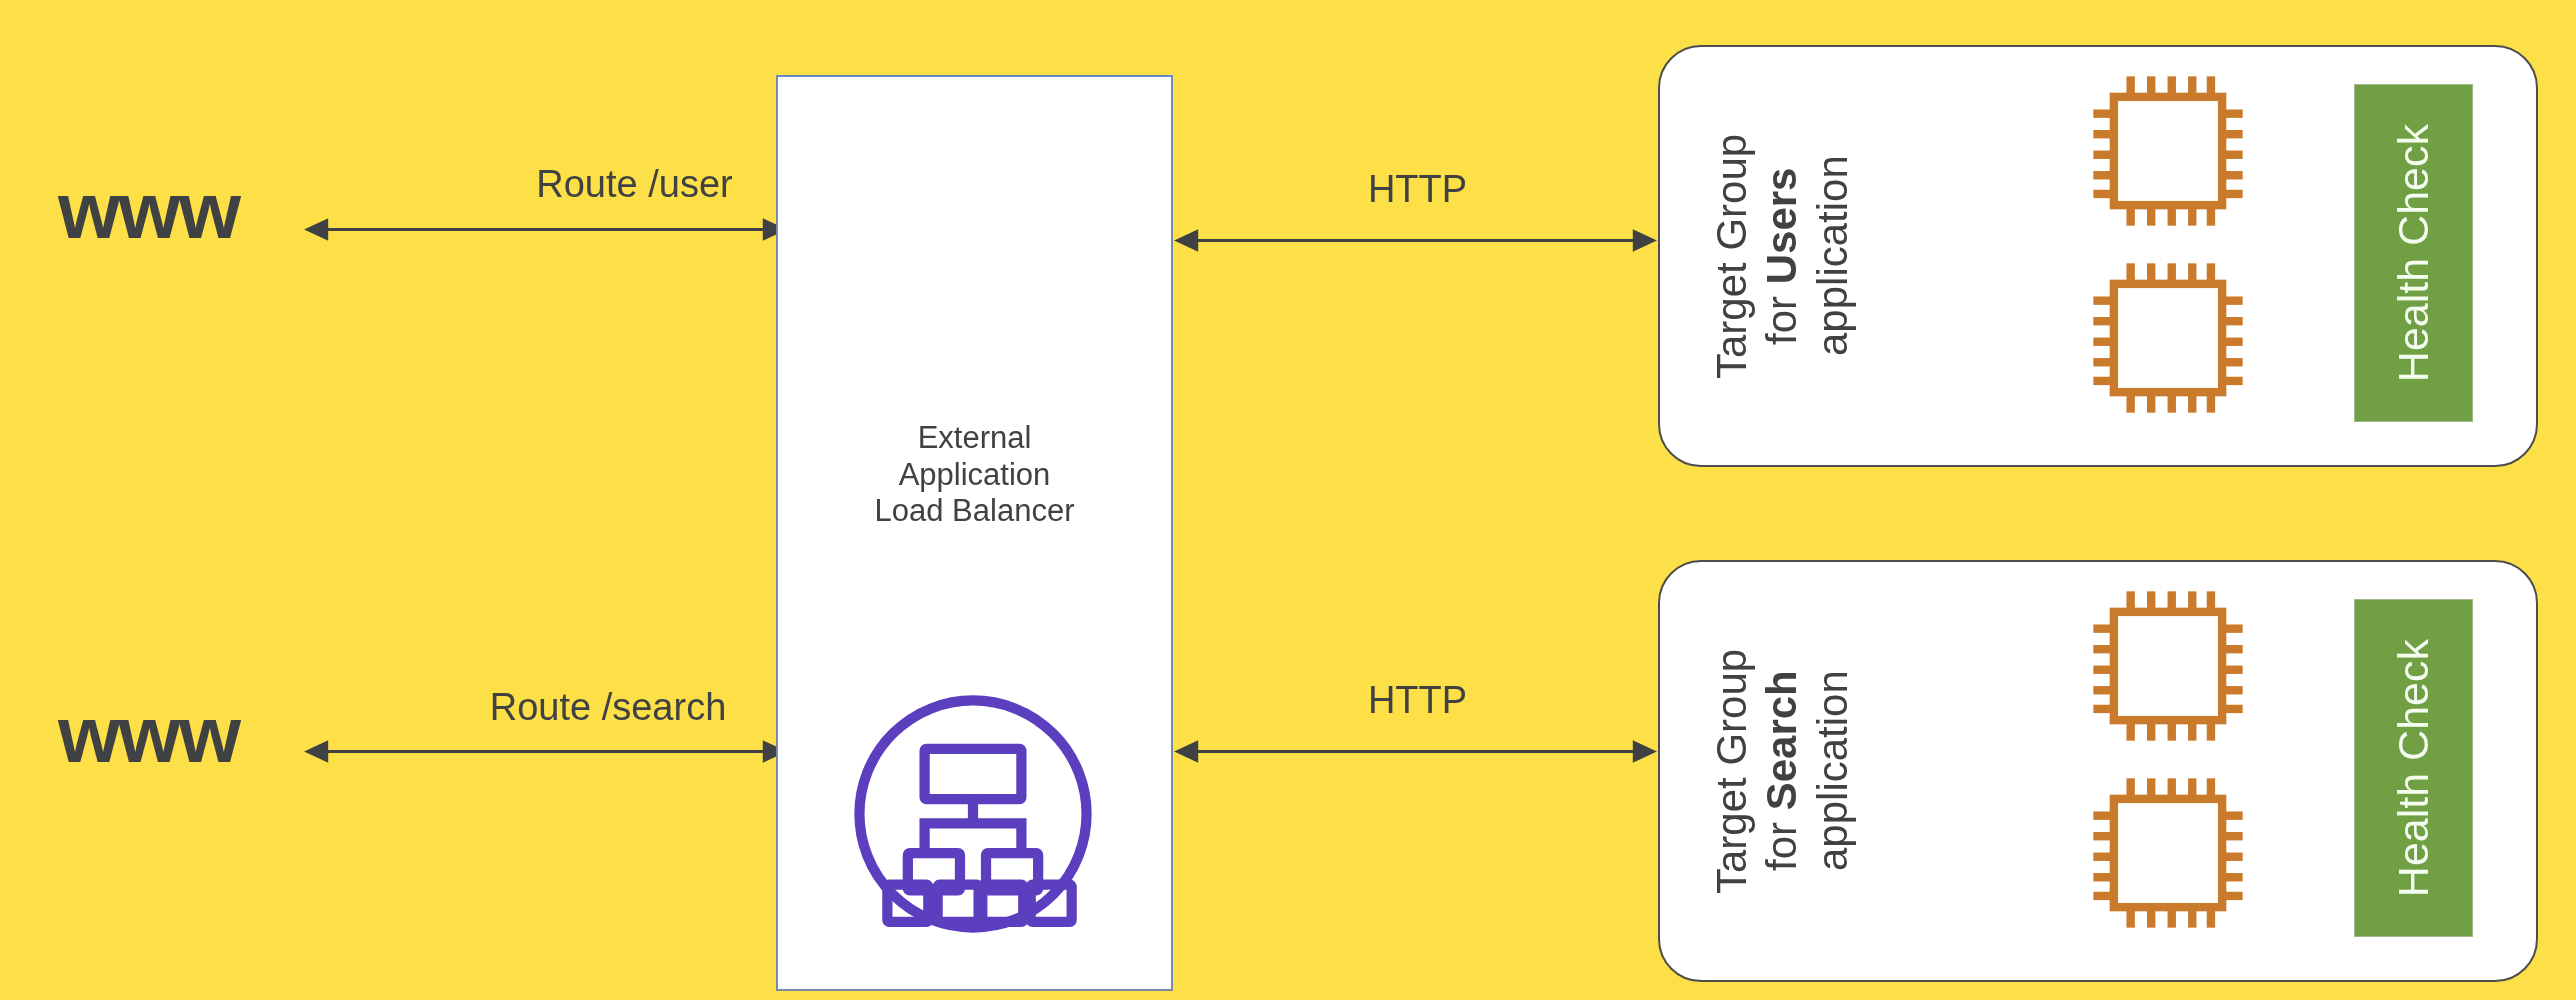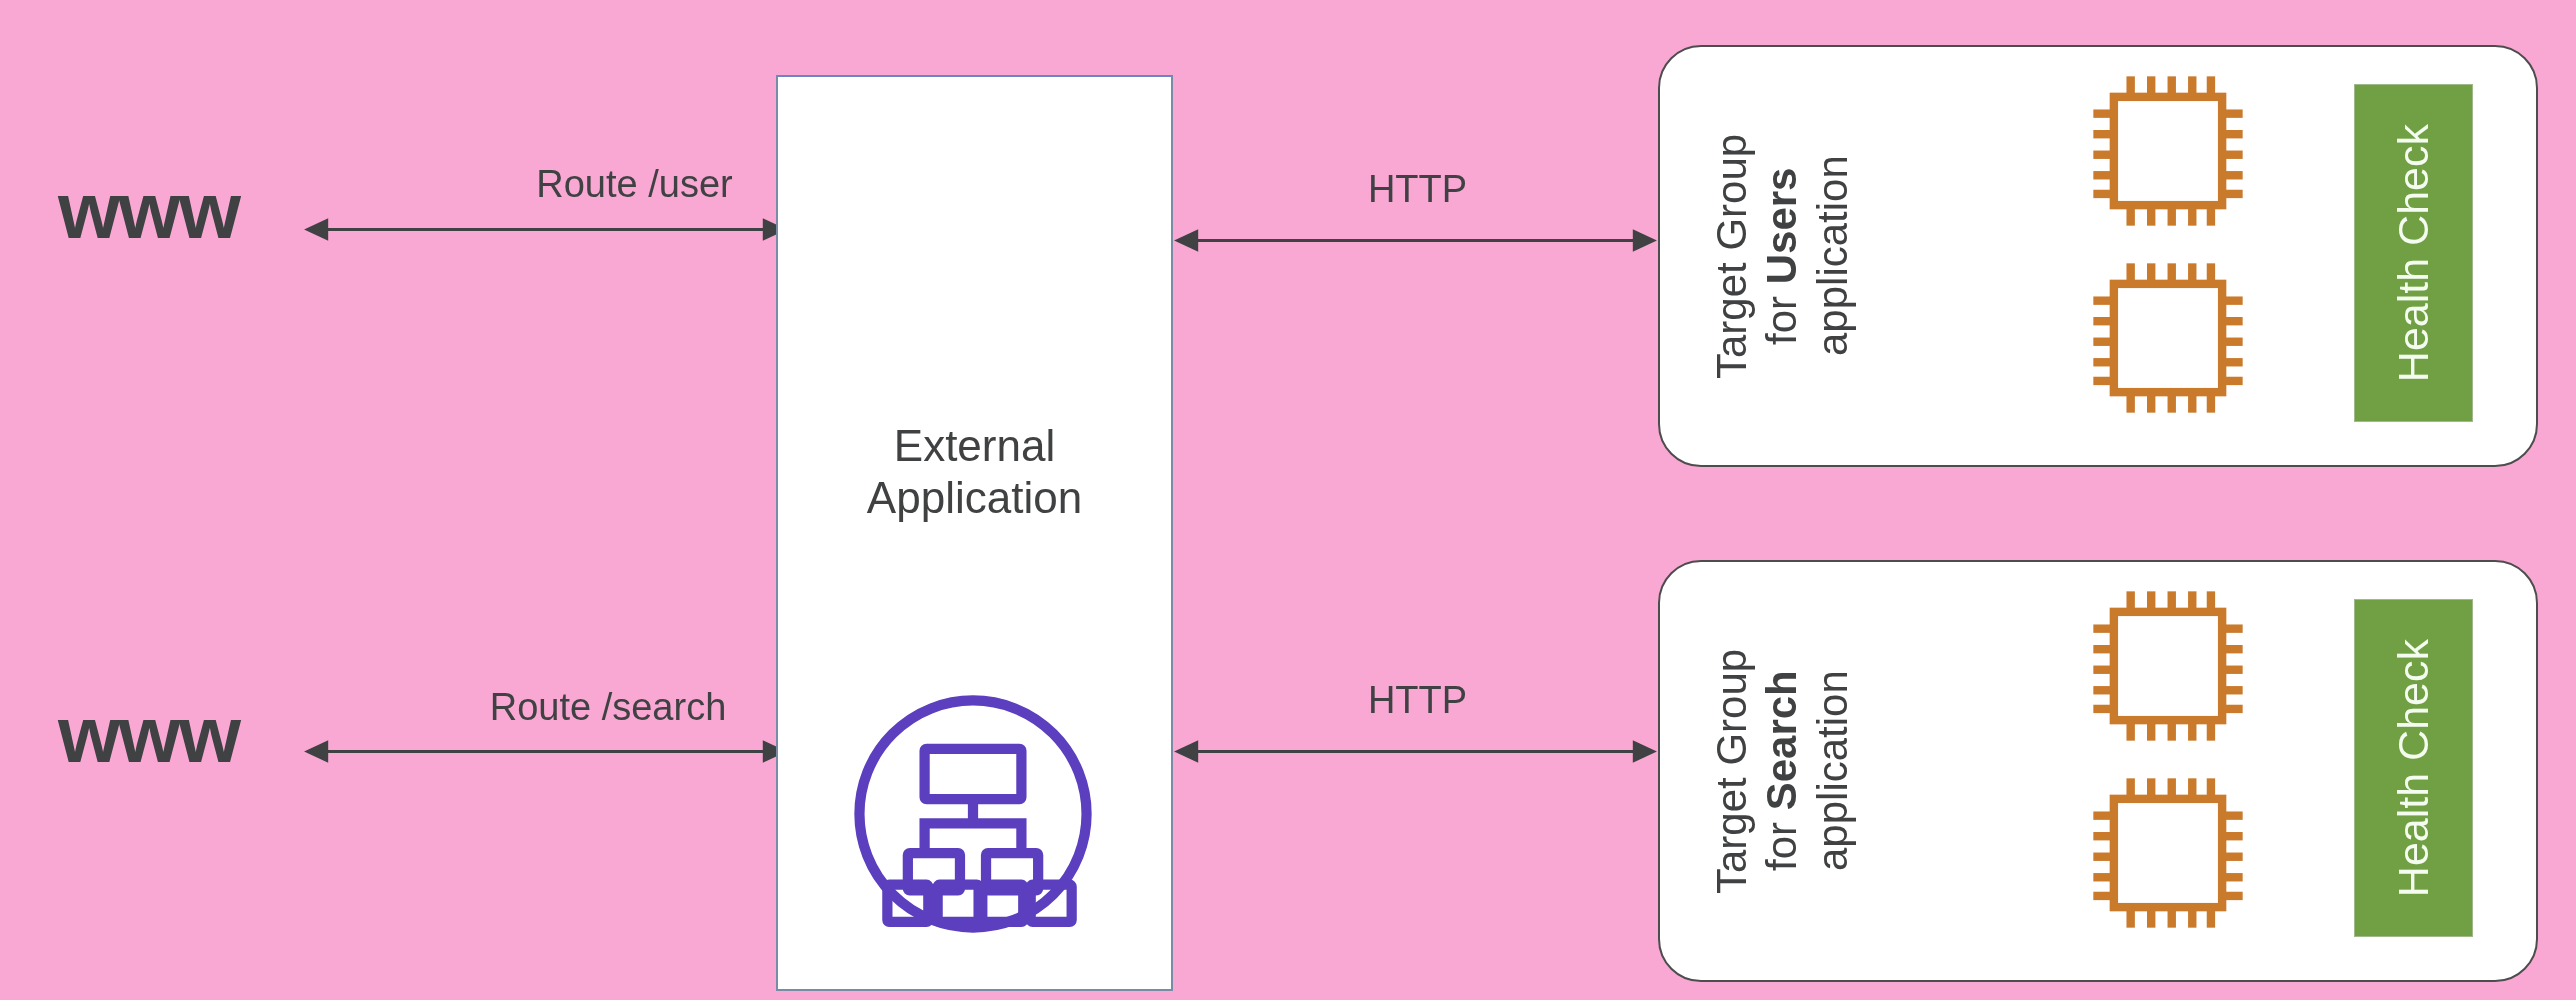--- a/index.html
+++ b/index.html
@@ -4,21 +4,21 @@
 <style>
   html, body {
     margin: 0;
     padding: 0;
     background: #ffffff;
   }
   #canvas {
     position: relative;
     width: 2576px;
     height: 1000px;
-    background: #f9a8d4;
+    background: #fde047;
     font-family: "Liberation Sans", sans-serif;
     overflow: hidden;
   }
 
   
   .www-label {
     position: absolute;
     font-family: "Liberation Sans", sans-serif;
     font-weight: 700;
     font-size: 80px;
@@ -69,21 +69,21 @@
     border-right-color: #7a8ba6;
     border-bottom-color: #7a8ba6;
   }
   .lb-title {
     position: absolute;
     left: 776px;
     top: 420px;
     width: 397px;
     text-align: center;
     font-family: "Liberation Sans", sans-serif;
-    font-size: 44px;
+    font-size: 31px;
     line-height: 1.18;
     color: #3f4142;
     user-select: none;
   }
   .lb-icon-wrap {
     position: absolute;
     left: 852px;
     top: 693px;
     width: 242px;
     height: 242px;
@@ -158,20 +158,21 @@
     <line class="arrow-line" x1="22" y1="21" x2="498" y2="21"></line>
     <polygon class="arrow-head" points="0,21 26,9 26,33"></polygon>
     <polygon class="arrow-head" points="520,21 494,9 494,33"></polygon>
   </svg>
 
   <div class="lb-box"></div>
 
   <div class="lb-title">
     <div>External</div>
     <div>Application</div>
+    <div>Load Balancer</div>
   </div>
 
   <div class="lb-icon-wrap">
     <svg width="242" height="242" viewBox="0 0 260 260">
       <circle cx="130" cy="130" r="122" fill="none" stroke="#5b3fbf" stroke-width="11"></circle>
 
       <rect x="78" y="60" width="104" height="54" fill="none" stroke="#5b3fbf" stroke-width="11" rx="2"></rect>
 
       <line x1="130" y1="114" x2="130" y2="140" stroke="#5b3fbf" stroke-width="11"></line>
 

